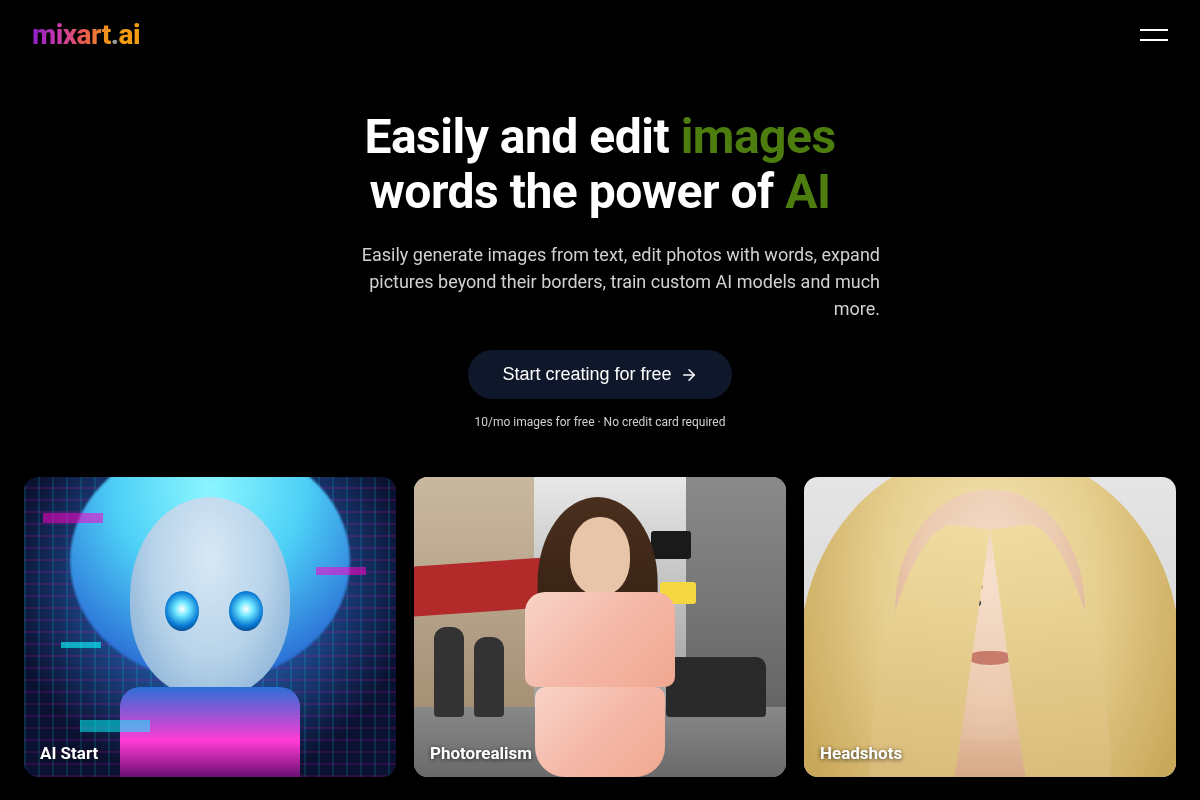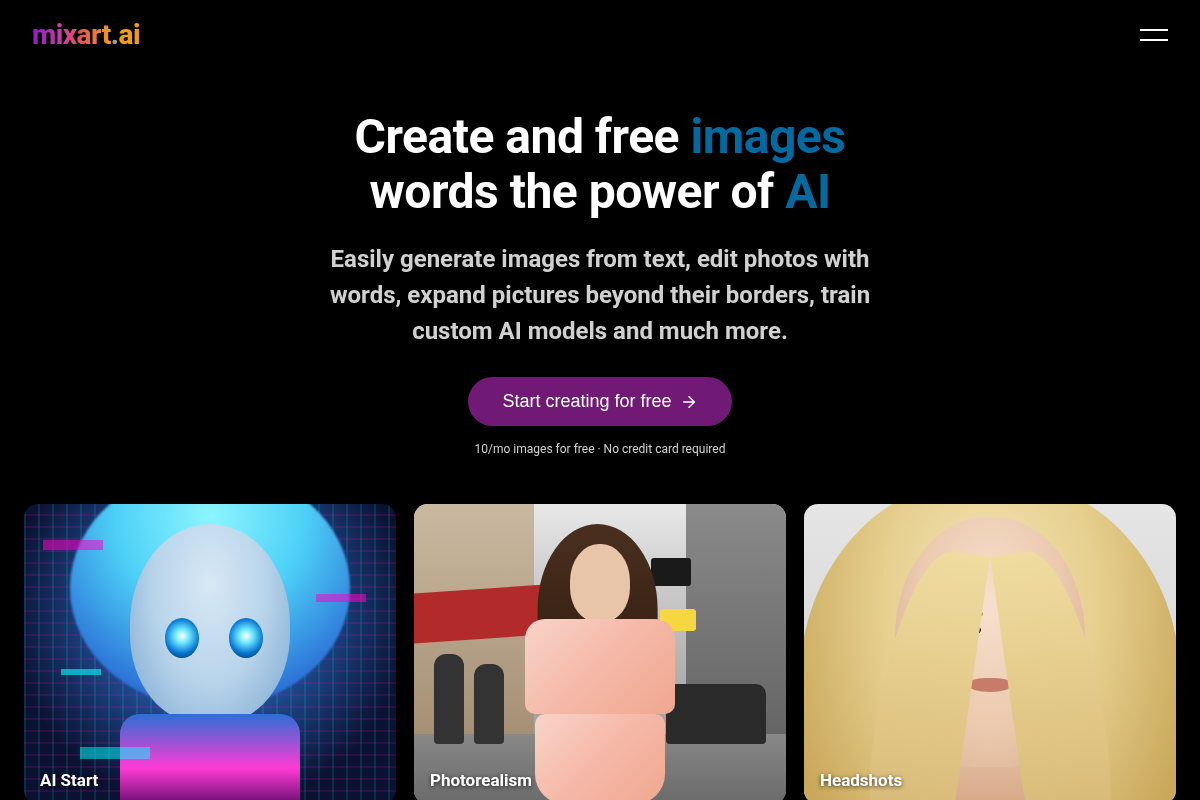--- a/index.html
+++ b/index.html
@@ -47,36 +47,37 @@
 .hero {
   text-align: center;
   padding: 40px 20px 0;
 }
 .hero-title {
   font-size: 48px;
   font-weight: 700;
   line-height: 1.15;
   letter-spacing: -0.5px;
 }
-.accent { color: #0369a1; }
+.accent { color: #4d7c0f; }
 .hero-sub {
   margin: 22px auto 0;
   max-width: 560px;
-  font-size: 24px;
+  font-size: 18px;
   line-height: 1.5;
   color: #d1d1d1;
-  font-weight: 700;
+  font-weight: 400;
+  text-align: right;
 }
 .cta-btn {
   display: inline-flex;
   align-items: center;
   gap: 8px;
   margin-top: 28px;
   padding: 14px 34px;
-  background: #701a75;
+  background: #0f172a;
   border: none;
   border-radius: 999px;
   color: #fff;
   font-size: 18px;
   font-weight: 500;
   cursor: pointer;
 }
 .cta-btn svg { width: 18px; height: 18px; }
 .cta-note {
   margin-top: 16px;
@@ -335,21 +336,21 @@
     <span class="logo-mixart">mixart</span><span class="logo-dot">.</span><span class="logo-ai">ai</span>
   </div>
   <div class="menu-icon">
     <span></span>
       <span></span>
   </div>
 </div>
 
 <div class="hero">
   <h1 class="hero-title">
-    <span>Create and free </span><span class="accent">images</span><br>
+    <span>Easily and edit </span><span class="accent">images</span><br>
     <span>words the power of </span><span class="accent">AI</span>
   </h1>
   <p class="hero-sub">Easily generate images from text, edit photos with words, expand pictures beyond their borders, train custom AI models and much more.</p>
   <button class="cta-btn">
     <span>Start creating for free</span>
     <svg viewBox="0 0 24 24" fill="none" stroke="currentColor" stroke-width="2" stroke-linecap="round" stroke-linejoin="round">
         <line x1="5" y1="12" x2="19" y2="12"></line>
         <polyline points="12 5 19 12 12 19"></polyline>
       </svg>
   </button>

